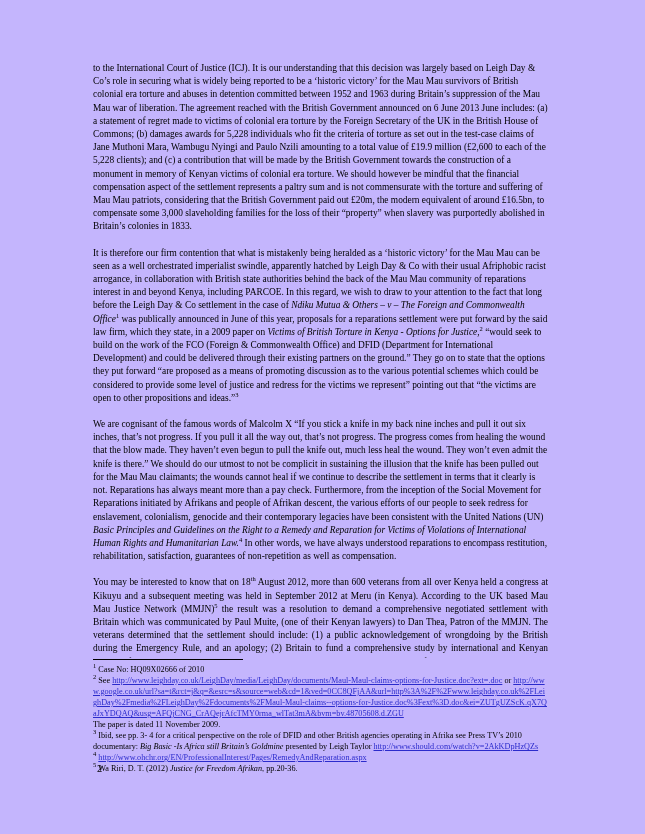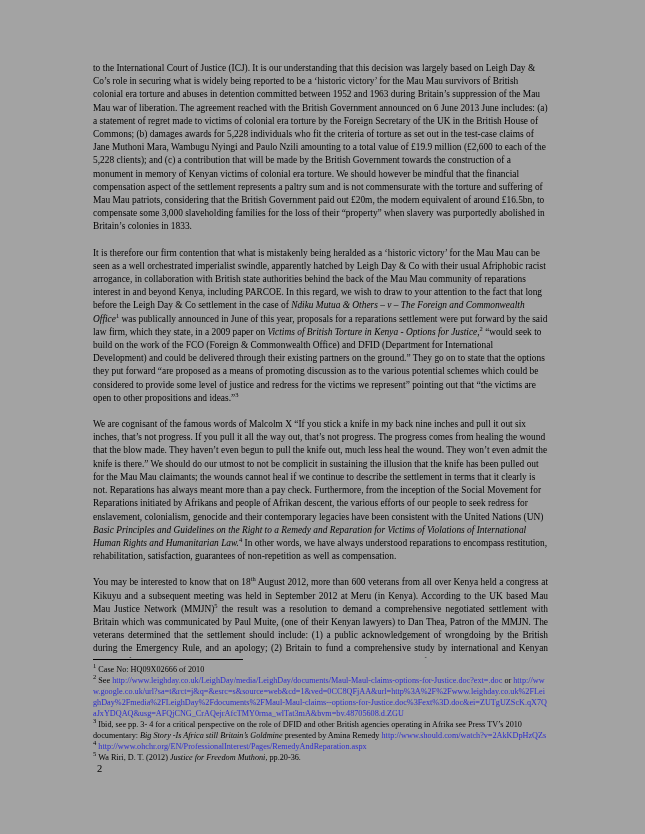--- a/index.html
+++ b/index.html
@@ -4,21 +4,21 @@
 <style>
   html, body { margin: 0; padding: 0; }
   body {
     width: 645px; height: 834px;
     background: #ffffff;
     font-family: "Liberation Serif", serif;
     color: #000000;
     position: relative;
     overflow: hidden;
   }
-  .page { position: absolute; inset: 0; background: #a3a3a3; }
+  .page { position: absolute; inset: 0; background: #c4b5fd; }
   .content {
     position: absolute;
     left: 93px; top: 62px;
     width: 455px; height: 596px;
     overflow: hidden;
     font-size: 9.4px;
     line-height: 13.2px;
     text-align: left;
   }
   .content p { margin: 0 0 13px 0; }
@@ -39,20 +39,21 @@
   .fn-rule {
     width: 150px;
     border: 0;
     border-top: 1px solid #000000;
     margin: 0 0 4px 0;
   }
   .fn { margin: 0; }
   .fn-cont { margin: 0; }
   .lnk {
     color: #2b2bcc;
+    text-decoration: underline;
     word-break: break-all;
     cursor: pointer;
   }
   .page-number {
     position: absolute;
     left: 97px; top: 763px;
     font-size: 10.5px;
   }
 </style>
 </head>
@@ -64,20 +65,21 @@
     <p><span>to the International Court of Justice (ICJ). It is our understanding that this decision was largely based on Leigh Day &amp; Co’s role in securing what is widely being reported to be a ‘historic victory’ for the Mau Mau survivors of British colonial era torture and abuses in detention committed between 1952 and 1963 during Britain’s suppression of the Mau Mau war of liberation. The agreement reached with the British Government announced on 6 June 2013 June includes: (a) a statement of regret made to victims of colonial era torture by the Foreign Secretary of the UK in the British House of Commons; (b) damages awards for 5,228 individuals who fit the criteria of torture as set out in the test-case claims of Jane Muthoni Mara, Wambugu Nyingi and Paulo Nzili amounting to a total value of £19.9 million (£2,600 to each of the 5,228 clients); and (c) a contribution that will be made by the British Government towards the construction of a monument in memory of Kenyan victims of colonial era torture. We should however be mindful that the financial compensation aspect of the settlement represents a paltry sum and is not commensurate with the torture and suffering of Mau Mau patriots, considering that the British Government paid out £20m, the modern equivalent of around £16.5bn, to compensate some 3,000 slaveholding families for the loss of their “property” when slavery was purportedly abolished in Britain’s colonies in 1833.</span></p>
     <p><span>It is therefore our firm contention that what is mistakenly being heralded as a ‘historic victory’ for the Mau Mau can be seen as a well orchestrated imperialist swindle, apparently hatched by Leigh Day &amp; Co with their usual Afriphobic racist arrogance, in collaboration with British state authorities behind the back of the Mau Mau community of reparations interest in and beyond Kenya, including PARCOE. In this regard, we wish to draw to your attention to the fact that long before the Leigh Day &amp; Co settlement in the case of </span><span class="it">Ndiku Mutua &amp; Others – v – The Foreign and Commonwealth Office</span><sup>1</sup><span> was publically announced in June of this year, proposals for a reparations settlement were put forward by the said law firm, which they state, in a 2009 paper on </span><span class="it">Victims of British Torture in Kenya - Options for Justice,</span><sup>2</sup><span> “would seek to build on the work of the FCO (Foreign &amp; Commonwealth Office) and DFID (Department for International Development) and could be delivered through their existing partners on the ground.” They go on to state that the options they put forward “are proposed as a means of promoting discussion as to the various potential schemes which could be considered to provide some level of justice and redress for the victims we represent” pointing out that “the victims are open to other propositions and ideas.”</span><sup>3</sup></p>
     <p><span>We are cognisant of the famous words of Malcolm X “If you stick a knife in my back nine inches and pull it out six inches, that’s not progress. If you pull it all the way out, that’s not progress. The progress comes from healing the wound that the blow made. They haven’t even begun to pull the knife out, much less heal the wound. They won’t even admit the knife is there.” We should do our utmost to not be complicit in sustaining the illusion that the knife has been pulled out for the Mau Mau claimants; the wounds cannot heal if we continue to describe the settlement in terms that it clearly is not. Reparations has always meant more than a pay check. Furthermore, from the inception of the Social Movement for Reparations initiated by Afrikans and people of Afrikan descent, the various efforts of our people to seek redress for enslavement, colonialism, genocide and their contemporary legacies have been consistent with the United Nations (UN) </span><span class="it">Basic Principles and Guidelines on the Right to a Remedy and Reparation for Victims of Violations of International Human Rights and Humanitarian Law.</span><sup>4</sup><span> In other words, we have always understood reparations to encompass restitution, rehabilitation, satisfaction, guarantees of non-repetition as well as compensation.</span></p>
     <p class="justify"><span>You may be interested to know that on 18</span><sup>th</sup><span> August 2012, more than 600 veterans from all over Kenya held a congress at Kikuyu and a subsequent meeting was held in September 2012 at Meru (in Kenya). According to the UK based Mau Mau Justice Network (MMJN)</span><sup>5</sup><span> the result was a resolution to demand a comprehensive negotiated settlement with Britain which was communicated by Paul Muite, (one of their Kenyan lawyers) to Dan Thea, Patron of the MMJN. The veterans determined that the settlement should include: (1) a public acknowledgement of wrongdoing by the British during the Emergency Rule, and an apology; (2)  Britain to fund a comprehensive study by international and Kenyan experts of the Mau Mau War, and to compile an accurate and comprehensive report of all the victims, including those who were killed, detained, confined in “Emergency Villages”, Mau Mau fighters, and those mainly women who ensured the vital supplies (such as food, etc.) to the</span></p>
   </div>
 
   <div class="footnotes">
     <hr class="fn-rule">
     <div class="fn"><sup>1</sup><span> Case No: HQ09X02666 of 2010</span></div>
     <div class="fn"><sup>2</sup><span> See </span><span class="lnk">http://www.leighday.co.uk/LeighDay/media/LeighDay/documents/Maul-Maul-claims-options-for-Justice.doc?ext=.doc</span><span> or </span><span class="lnk">http://www.google.co.uk/url?sa=t&amp;rct=j&amp;q=&amp;esrc=s&amp;source=web&amp;cd=1&amp;ved=0CC8QFjAA&amp;url=http%3A%2F%2Fwww.leighday.co.uk%2FLeighDay%2Fmedia%2FLeighDay%2Fdocuments%2FMaul-Maul-claims--options-for-Justice.doc%3Fext%3D.doc&amp;ei=ZUTgUZScK.qX7QaJxYDQAQ&amp;usg=AFQjCNG_CrAQejrAfcTMY0rma_wlTat3mA&amp;bvm=bv.48705608.d.ZGU</span></div>
-    <div class="fn"><sup>3</sup><span> Ibid, see pp. 3- 4 for a critical perspective on the role of DFID and other British agencies operating in Afrika see Press TV’s 2010 documentary: </span><span class="it">Big Story -Is Africa still Britain’s Goldmine</span><span> presented by Amina Remedy </span><span class="lnk">http://www.should.com/watch?v=2AkKDpHzQZs</span></div>
+    <div class="fn-cont"><span>The paper is dated 11 November 2009.</span></div>
+    <div class="fn"><sup>3</sup><span> Ibid, see pp. 3- 4 for a critical perspective on the role of DFID and other British agencies operating in Afrika see Press TV’s 2010 documentary: </span><span class="it">Big Basic -Is Africa still Britain’s Goldmine</span><span> presented by Leigh Taylor </span><span class="lnk">http://www.should.com/watch?v=2AkKDpHzQZs</span></div>
     <div class="fn"><sup>4</sup><span> </span><span class="lnk">http://www.ohchr.org/EN/ProfessionalInterest/Pages/RemedyAndReparation.aspx</span></div>
-    <div class="fn"><sup>5</sup><span> Wa Riri, D. T. (2012) </span><span class="it">Justice for Freedom Muthoni</span><span>, pp.20-36.</span></div>
+    <div class="fn"><sup>5</sup><span> Wa Riri, D. T. (2012) </span><span class="it">Justice for Freedom Afrikan</span><span>, pp.20-36.</span></div>
   </div>
 
   <div class="page-number">2</div>
 
 </div>
 
 </body></html>

